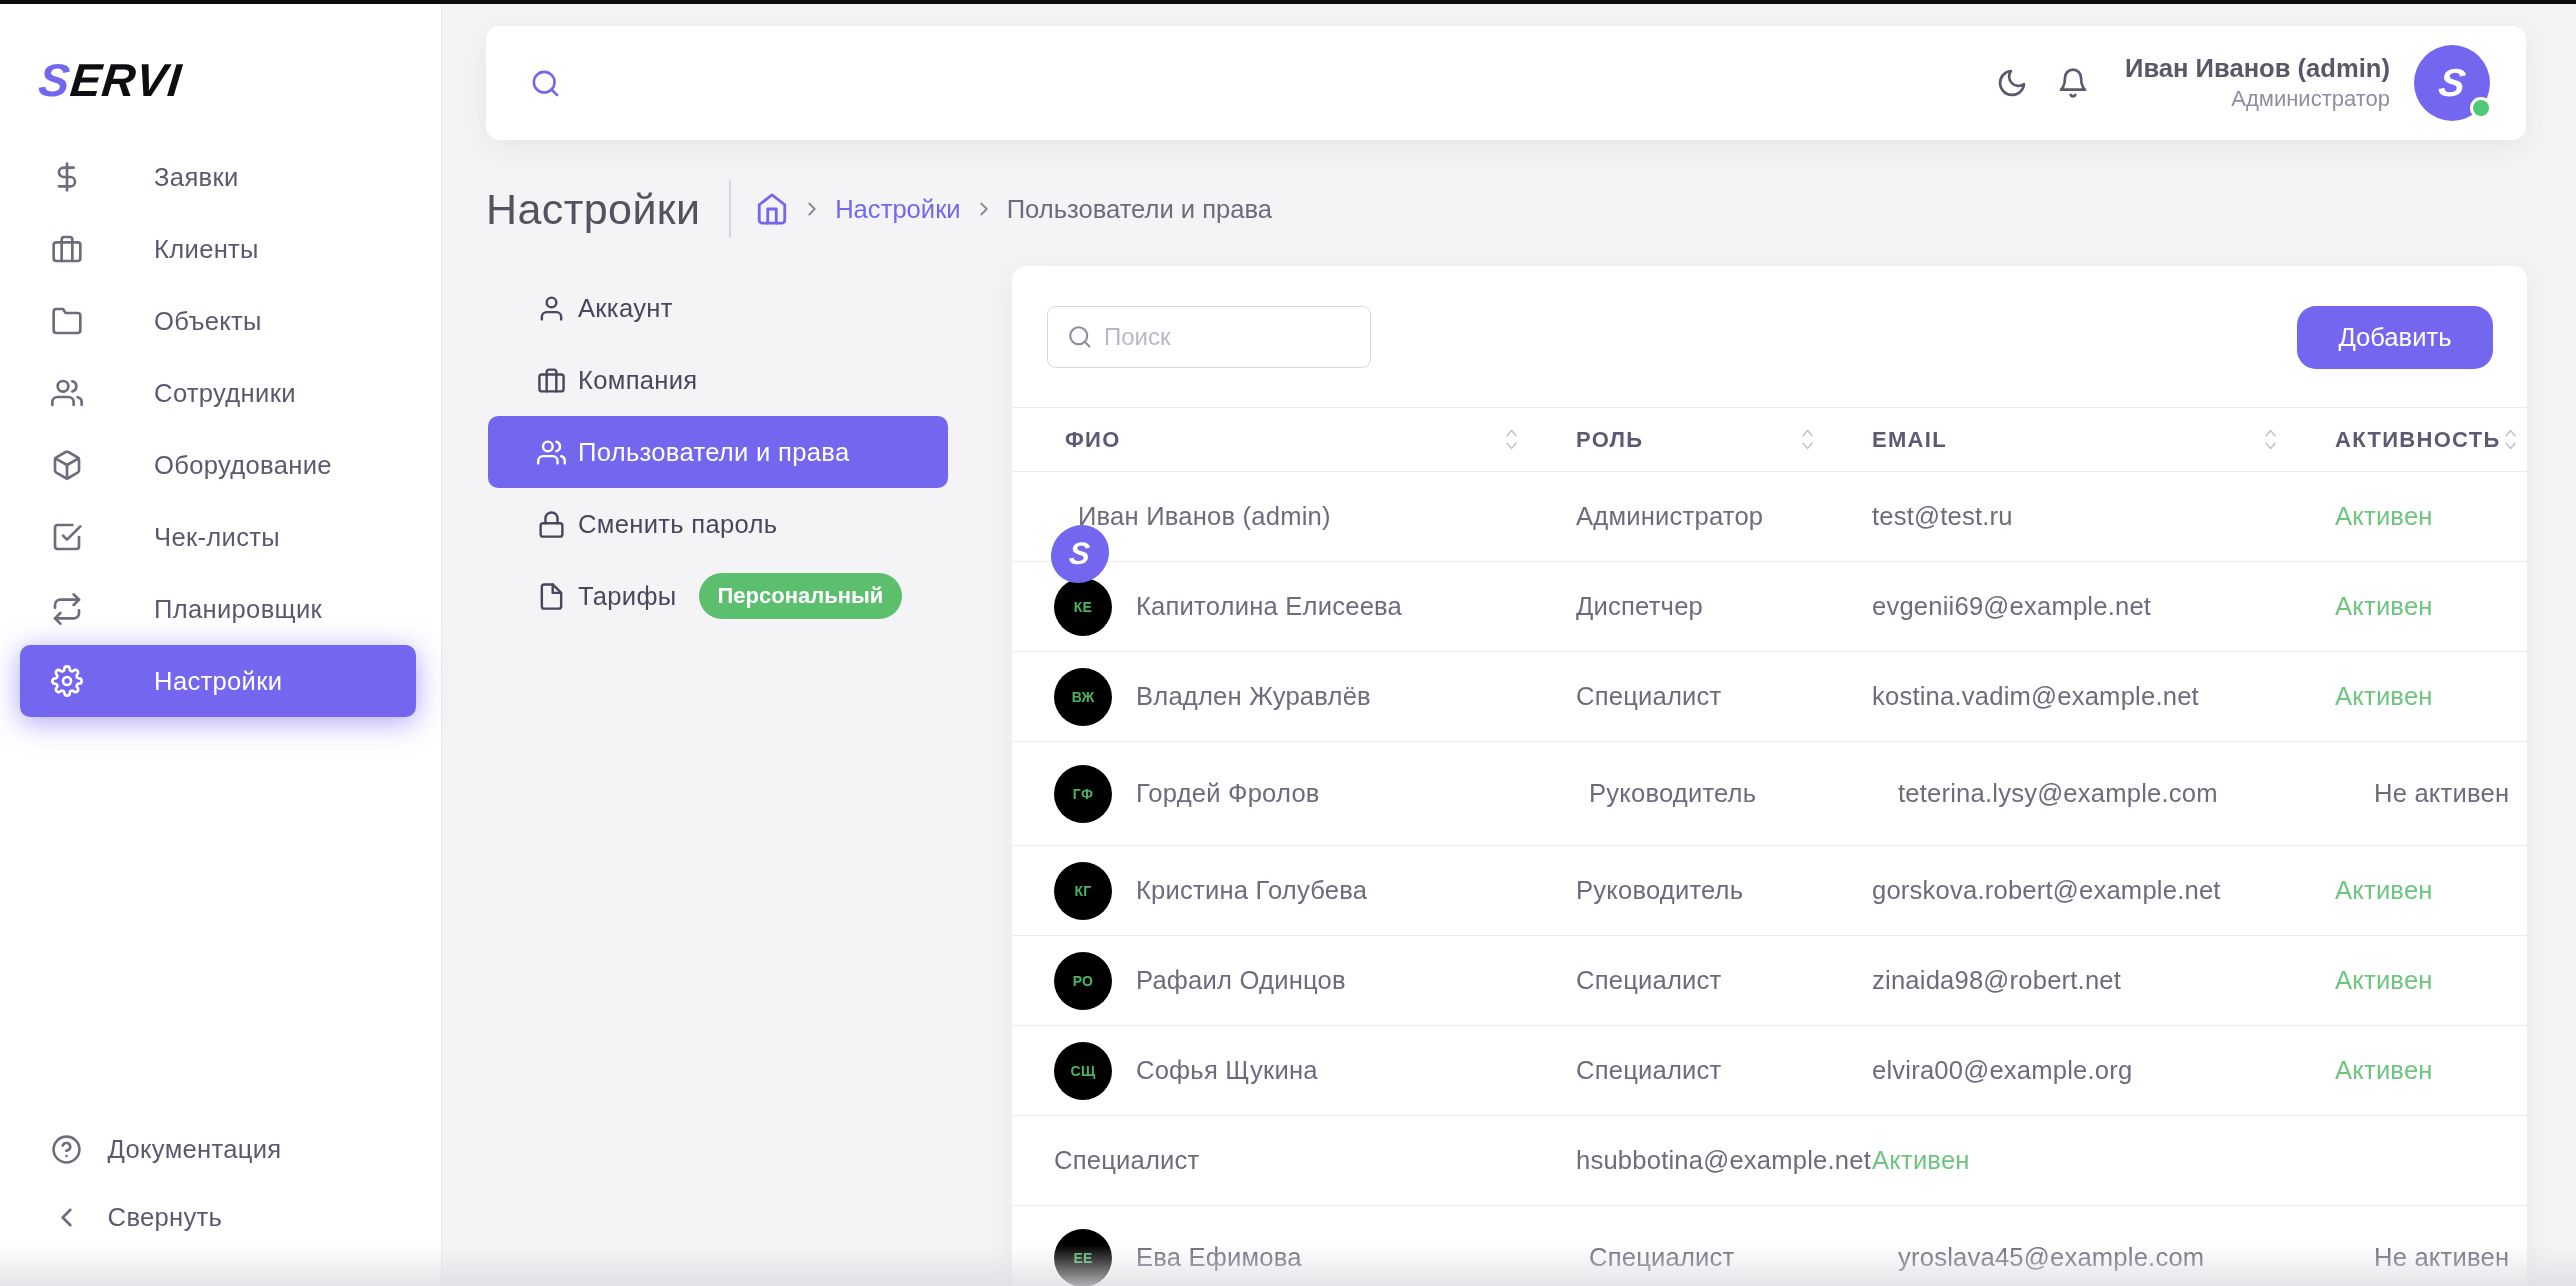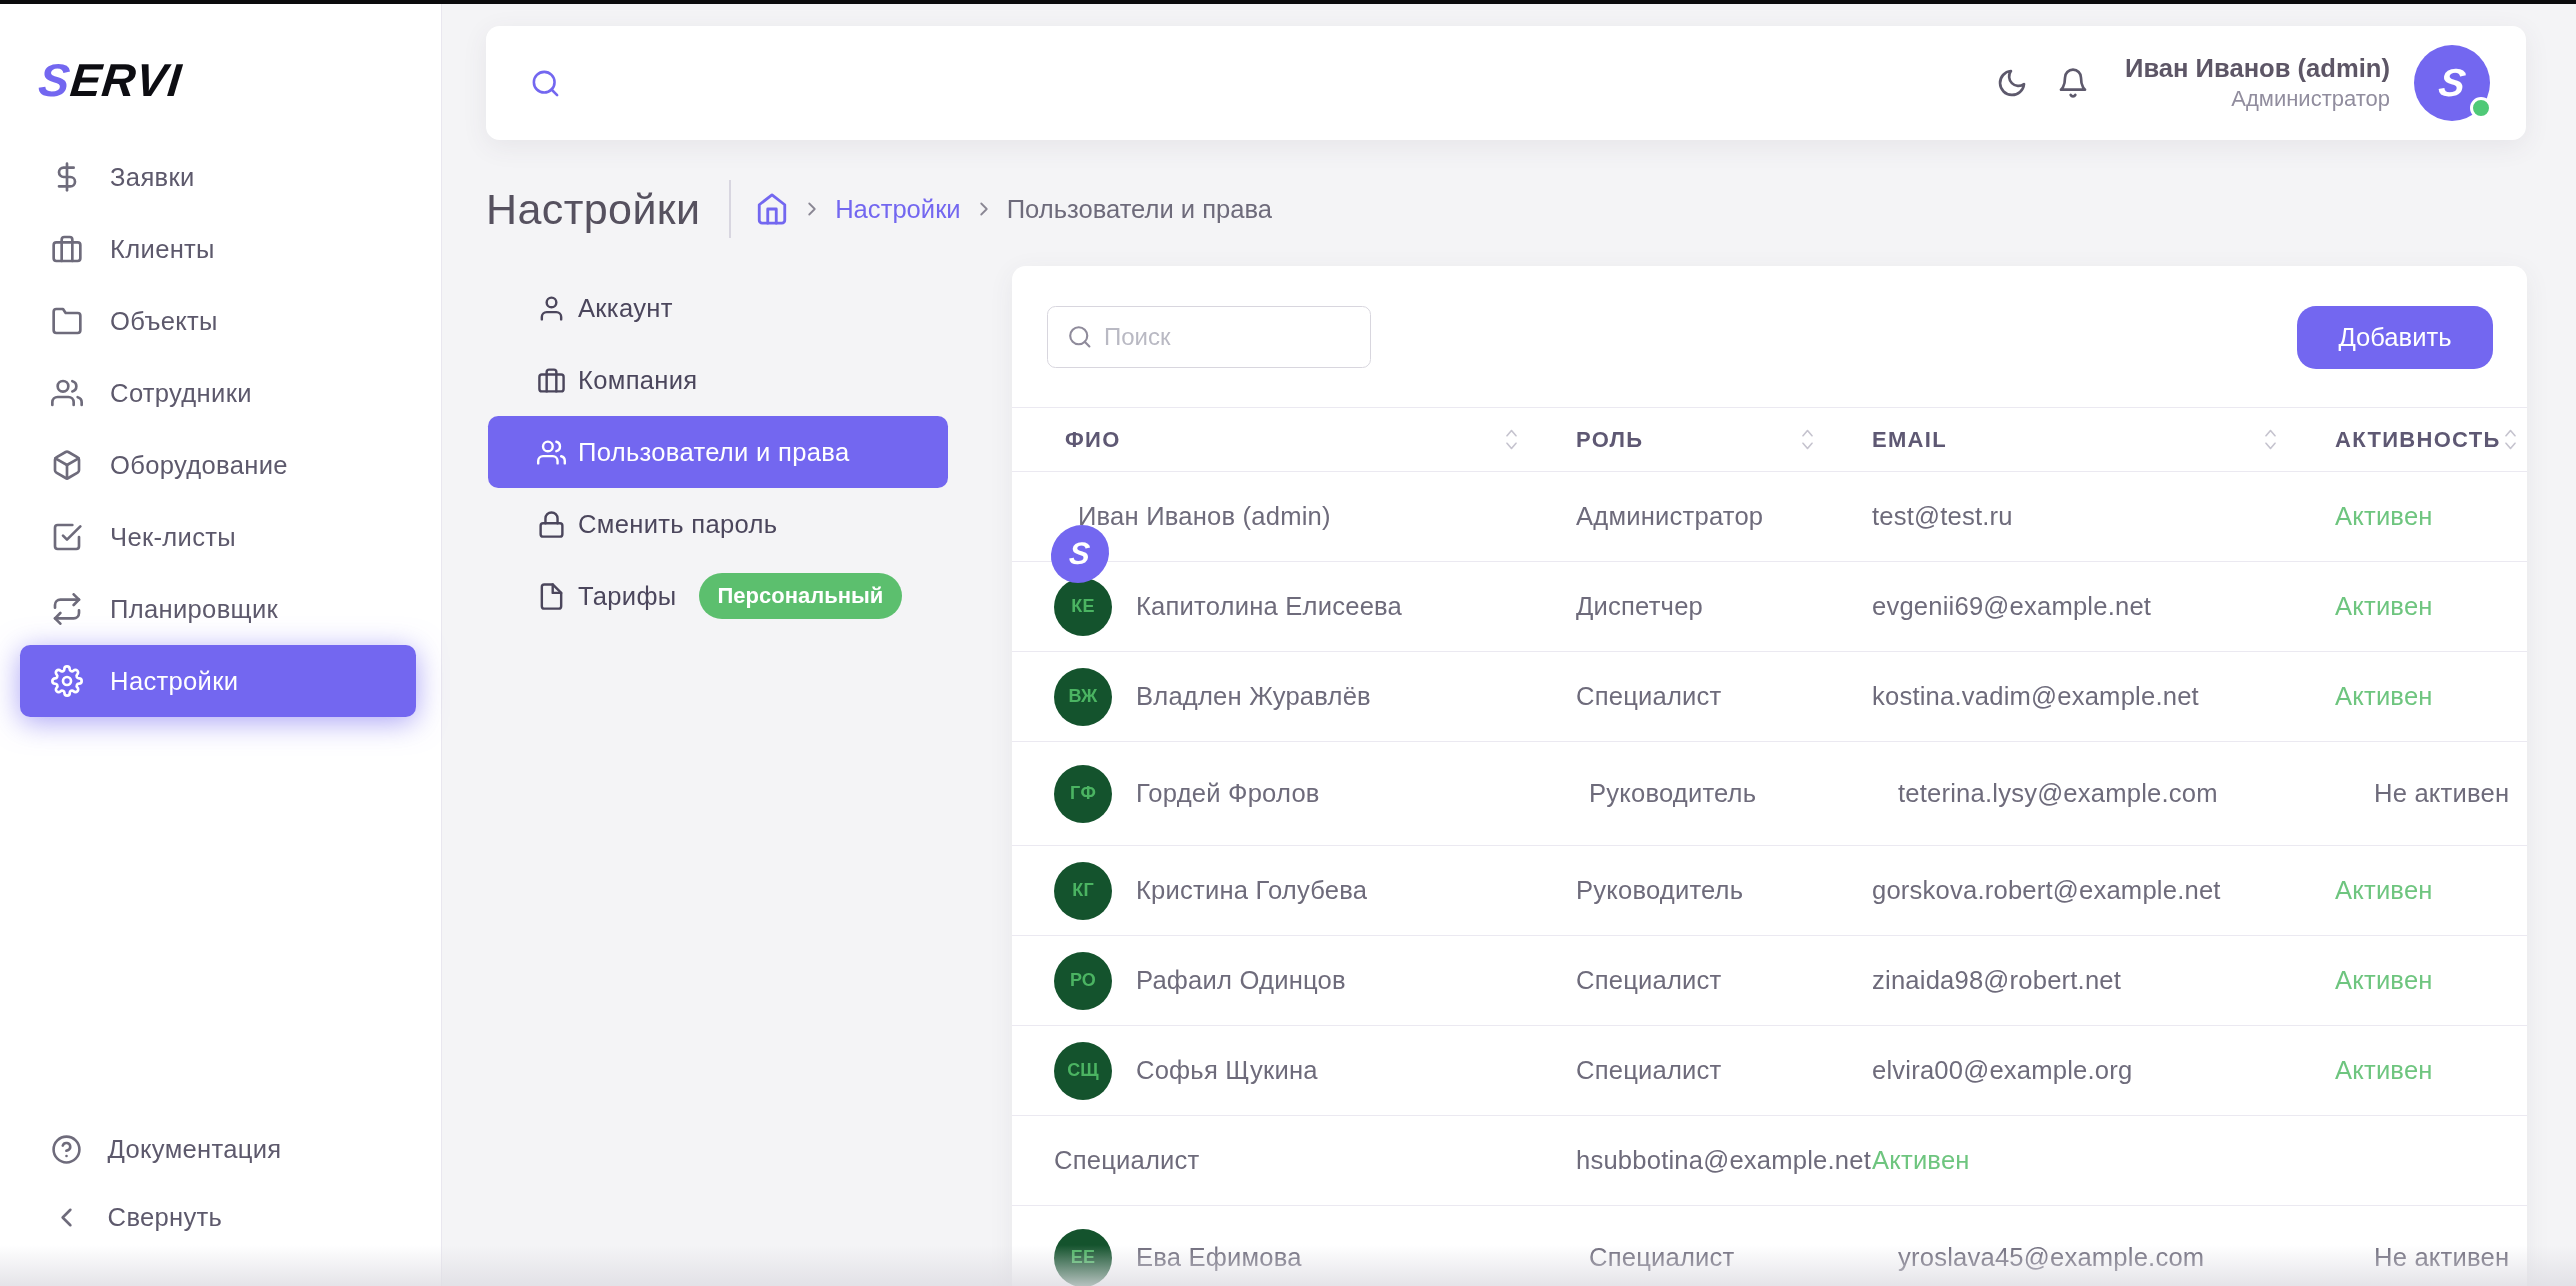--- a/index.html
+++ b/index.html
@@ -16,21 +16,21 @@
   .sidebar {
     position:absolute; top:0; left:0; width:442px; height:100%;
     background:#fff; border-right:1.7px solid #e9e7ef; z-index:10;
   }
   .logo { position:absolute; top:53px; left:39px; font-size:46px; font-weight:900; font-style:italic;
           letter-spacing:0.9px; transform:skewX(-6deg); }
   .logo .logo-s { color:var(--accent,#7367f0); }
   .logo .logo-rest { color:#0d0d12; }
   .menu { position:absolute; top:141px; left:0; width:100%; }
   .m-item { display:flex; align-items:center; height:72px; margin:0 25px 0 19.6px;
-            padding-left:31.5px; border-radius:10.2px; cursor:pointer; }
+            padding-left:31.5px; border-radius:10.2px; cursor:pointer;gap:44px; }
   .m-item .icon { width:32px; height:32px; color:#6e6b7b; flex:0 0 32px; }
   .m-label { margin-left:27px; font-size:25.6px; color:#5d596c; letter-spacing:0.3px; }
   .m-item.active { background:var(--accent,#7367f0); box-shadow:0 5.1px 29px rgba(115,103,240,.6); }
   .m-item.active .icon { color:#fff; }
   .m-item.active .m-label { color:#fff; }
   .sidebar-footer { position:absolute; left:0; bottom:0; width:100%; }
   .f-item { display:flex; align-items:center; height:68px; padding-left:51px; cursor:pointer; }
   .f-item .icon { width:31px; height:31px; color:#6e6b7b; flex:0 0 31px; }
   .f-item .m-label { margin-left:25.6px; }
   .sidebar-footer { padding-bottom:35px; }
@@ -98,21 +98,21 @@
   .sort-icon { width:19px; height:27px; color:#c6c4cf; flex:0 0 19px; }
   .sort-icon svg { width:100%; height:100%; fill:none; stroke:currentColor; stroke-width:2.2;
                    stroke-linecap:round; stroke-linejoin:round; }
 
   .tbody { position:absolute; top:206px; left:0; width:100%; }
   .tr { align-items:center; min-height:90px; border-bottom:1.7px solid #ebe9f1; cursor:pointer; }
   .tr.tall { min-height:104px;gap:13px; }
   .td { font-size:25.6px; color:#6e6b7b; letter-spacing:0.2px; }
   .td-fio { display:flex; align-items:center; }
   .avatar-sm { width:58px; height:58px; border-radius:50%; flex:0 0 58px; display:flex; align-items:center;
-               justify-content:center; background:#14532d; color:#4bb462; font-size:18px; font-weight:700; }
+               justify-content:center; background:#000000; color:#4bb462; font-size:14px; font-weight:700; }
   .avatar-sm.logo { background:var(--accent,#7367f0); color:#fff; font-size:31px; font-weight:900;
                     font-style:italic; transform:skewX(-4deg); }
   .td-name { margin-left:24px; }
   .status { display:block; width:149px; line-height:33px; }
   .status.on { color:var(--success-text,#6ec57f); }
 
   .bottom-fade { position:absolute; left:0; bottom:0; width:100%; height:41px; z-index:50; pointer-events:none;
                  background:linear-gradient(to bottom, rgba(231,230,235,0), rgba(222,221,227,.8)); }
 </style>
 </head>

